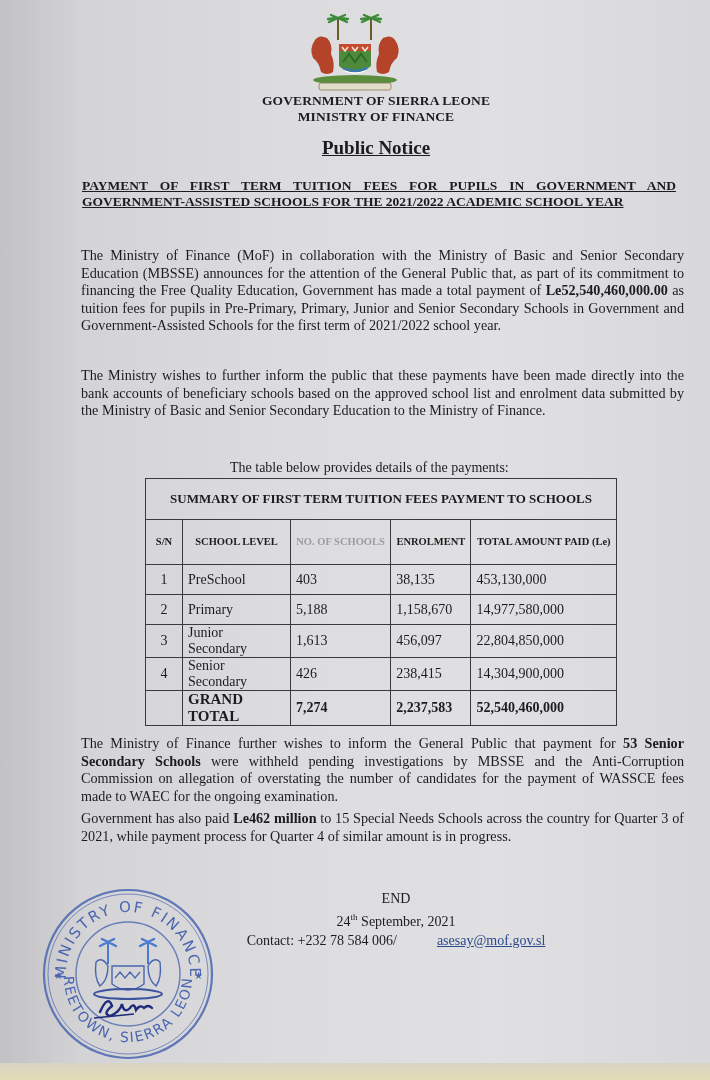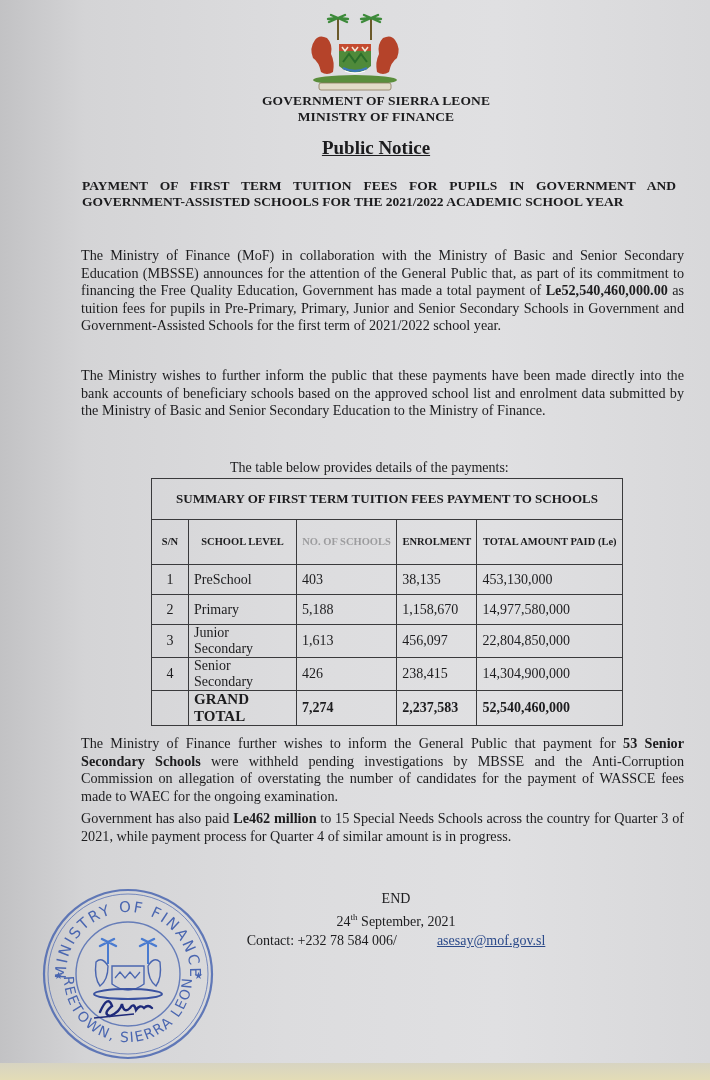--- a/index.html
+++ b/index.html
@@ -12,31 +12,31 @@
     position:absolute; left:0; right:0; top:1063px; height:17px;
     background: linear-gradient(180deg, #d7d4c2 0%, #e3dcb6 100%);
   }
   .crest { position:absolute; left:305px; top:10px; width:100px; height:84px; }
   .hdr { position:absolute; left:0; width:752px; text-align:center; font-weight:bold; font-size:13.5px; letter-spacing:0.1px; }
   .hdr1 { top:93px; }
   .hdr2 { top:109px; }
   .notice-title { position:absolute; left:0; width:752px; top:137px; text-align:center; font-weight:bold; font-size:19px; text-decoration:underline; }
   .doc-title {
     position:absolute; left:82px; width:594px; top:178px;
-    font-weight:bold; font-size:13.5px; line-height:16px; text-align:justify;
+    font-weight:bold; font-size:13.5px; line-height:16px; text-decoration:underline; text-align:justify;
     text-align-last:left;
   }
   .para { position:absolute; left:81px; width:603px; font-size:14.2px; line-height:17.6px; text-align:justify; }
   .p1 { top:247px; }
   .p2 { top:367px; }
   .p3 { top:735px; }
   .p4 { top:810px; }
   .table-caption { position:absolute; left:230px; top:460px; font-size:14px; }
   table.summary {
-    position:absolute; left:151px; top:478px; width:472px;
+    position:absolute; left:145px; top:478px; width:472px;
     border-collapse:collapse; font-size:14px;
   }
   table.summary td, table.summary th { border:1.3px solid #3a3a3c; padding:0 5px; }
   .t-title th { font-size:13px; font-weight:bold; text-align:center; height:40px; line-height:18px; padding:0 10px; }
   .t-head th { font-size:10.5px; font-weight:bold; height:44px; text-align:center; line-height:14px; }
   .t-head th.faded { color:#9c9c9e; }
   tr.row td { height:29px; }
   td.sn { text-align:center; width:26px; }
   td.lvl { text-align:left; width:97px; }
   td.num { }

